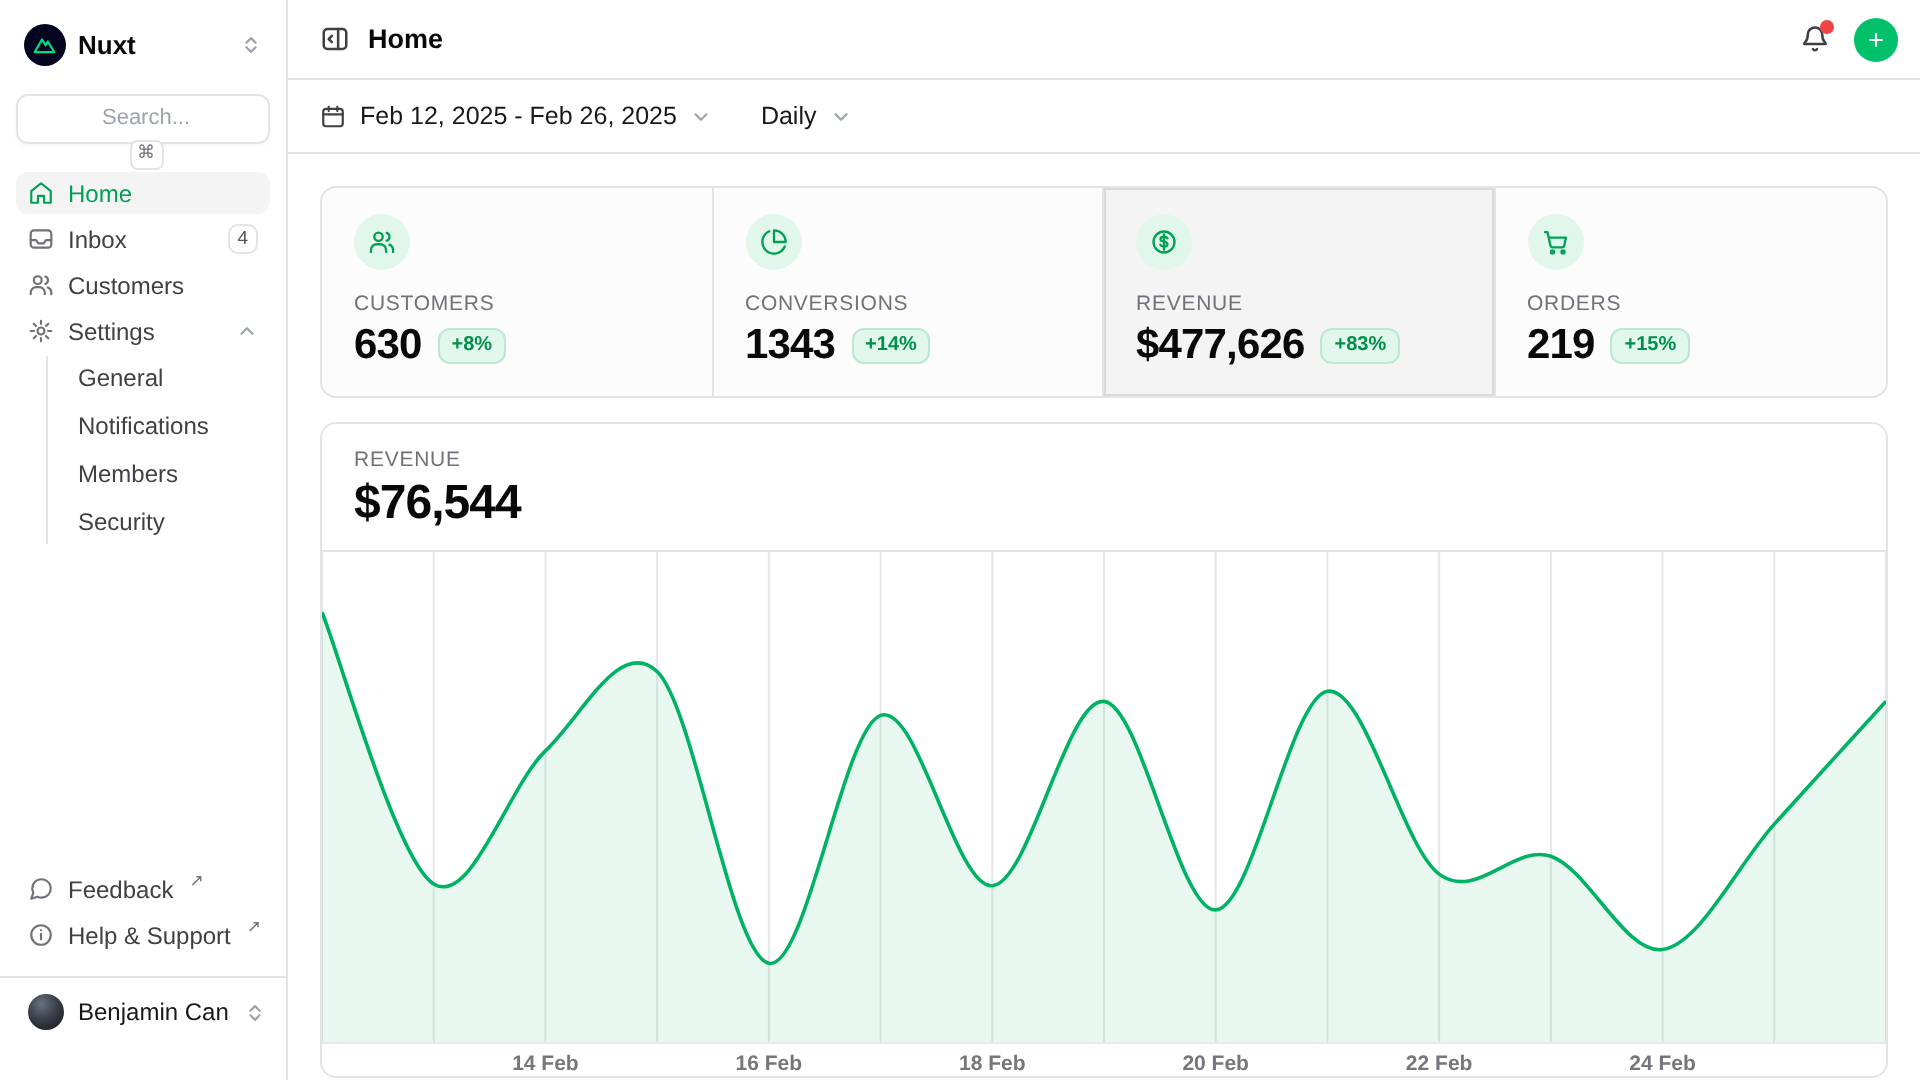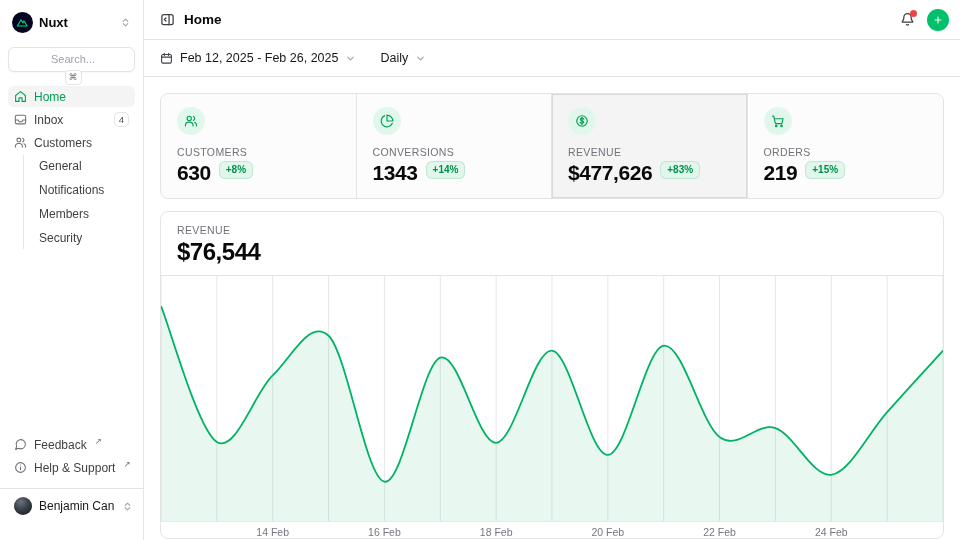--- a/index.html
+++ b/index.html
@@ -59,31 +59,31 @@
   .content { flex:1; padding:16px 16px 0; overflow:hidden; }
 
   
   .stats { display:grid; grid-template-columns:repeat(4,1fr); height:106px; border:1px solid #e4e4e7; border-radius:8px; background:#fcfcfc; overflow:hidden; }
   .stat { padding:13px 16px; border-right:1px solid #e4e4e7; cursor:pointer; }
   .stat:last-child { border-right:none; }
   .stat.selected { background:#f4f4f5; box-shadow:inset 0 0 0 1px #d9d9dd; }
   .stat-icon-circle { width:28px; height:28px; border-radius:50%; background:#e2f7ec; display:flex; align-items:center; justify-content:center; }
   .cap-label { font-size:10.5px; font-weight:500; letter-spacing:.035em; color:#71717a; }
   .stat .cap-label { margin-top:11px; }
-  .stat-value-row { margin-top:3px; display:flex; align-items:flex-start; gap:8px; }
+  .stat-value-row { margin-top:3px; display:flex; align-items:center; gap:8px; }
   .stat-value { font-size:21px; font-weight:700; color:#09090b; letter-spacing:-.02em; }
   .delta-badge { font-size:10px; font-weight:700; color:#008f4c; background:#e1f7eb; border:1px solid rgba(0,155,85,.16); border-radius:6px; padding:2px 6px; line-height:1.2; }
 
   
   .chart-card { margin-top:12px; height:328px; border:1px solid #e4e4e7; border-radius:8px; background:#fff; display:flex; flex-direction:column; overflow:hidden; }
   .chart-header { padding:12px 16px 11px; border-bottom:1px solid #e4e4e7; }
   .chart-value { font-size:24px; font-weight:700; color:#09090b; letter-spacing:-.02em; margin-top:3px; line-height:25px; }
   .plot { flex:1; position:relative; cursor:crosshair; }
   .plot svg { width:100%; height:100%; }
-  .xlabels { height:19px; min-height:19px; position:relative; border-top:1px solid #e9e9ec; }
+  .xlabels { height:19px; min-height:19px; position:relative; border-top:1px solid #e9e9ec;font-weight:bold; }
   .xlabels span { position:absolute; top:4px; transform:translateX(-50%); font-size:10.5px; color:#76767f; white-space:nowrap; }
 </style>
 </head>
 <body>
 
 <aside class="sidebar">
 
   <div class="brand-row">
     <span class="logo-mark">
       <svg width="13" height="13" viewBox="0 0 24 24">
@@ -123,20 +123,30 @@
       <span class="badge-count">4</span>
     </div>
     <div class="nav-item">
       <svg class="ni" width="13" height="13" viewBox="0 0 24 24" fill="none" stroke="#71717a" stroke-width="2" stroke-linecap="round" stroke-linejoin="round">
           <circle cx="9" cy="7.5" r="3.6"></circle>
           <path d="M2.5 20.5v-1.6a5 5 0 0 1 5-5h3a5 5 0 0 1 5 5v1.6"></path>
           <path d="M16 4.2a3.6 3.6 0 0 1 0 6.8"></path>
           <path d="M21.5 20.5v-1.6a5 5 0 0 0-3.2-4.6"></path>
         </svg>
       <span>Customers</span>
+    </div>
+    <div class="nav-item">
+      <svg class="ni" width="13" height="13" viewBox="0 0 24 24" fill="none" stroke="#71717a" stroke-width="2" stroke-linecap="round">
+          <circle cx="12" cy="12" r="3.2"></circle>
+          <path d="M12 2.5v3M12 18.5v3M2.5 12h3M18.5 12h3M5.3 5.3l2.1 2.1M16.6 16.6l2.1 2.1M5.3 18.7l2.1-2.1M16.6 7.4l2.1-2.1"></path>
+        </svg>
+      <span>Settings</span>
+      <svg class="row-chevron" width="11" height="11" viewBox="0 0 24 24" fill="none" stroke="#9ca3af" stroke-width="2.4" stroke-linecap="round" stroke-linejoin="round">
+          <path d="m6 15 6-6 6 6"></path>
+        </svg>
     </div>
     <div class="subnav">
       <div class="nav-item">
           <span>General</span>
         </div>
       <div class="nav-item">
           <span>Notifications</span>
         </div>
       <div class="nav-item">
           <span>Members</span>

